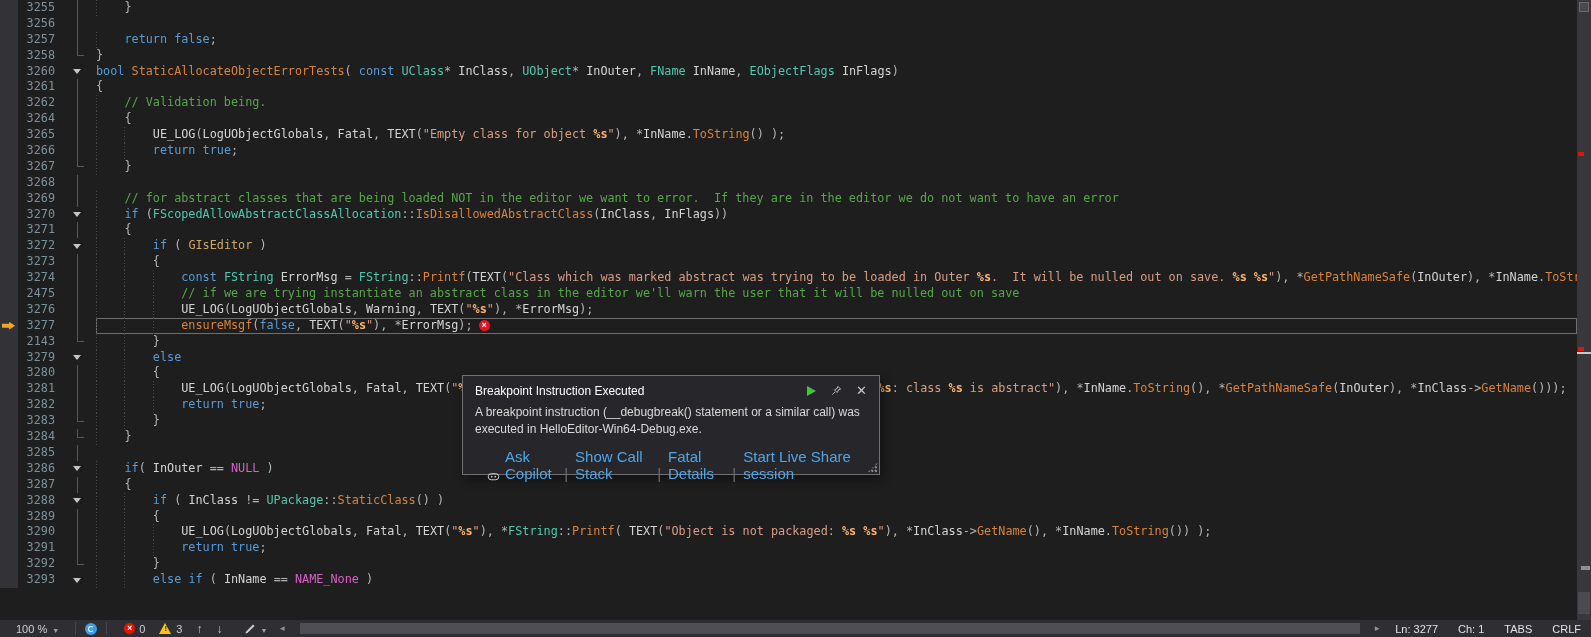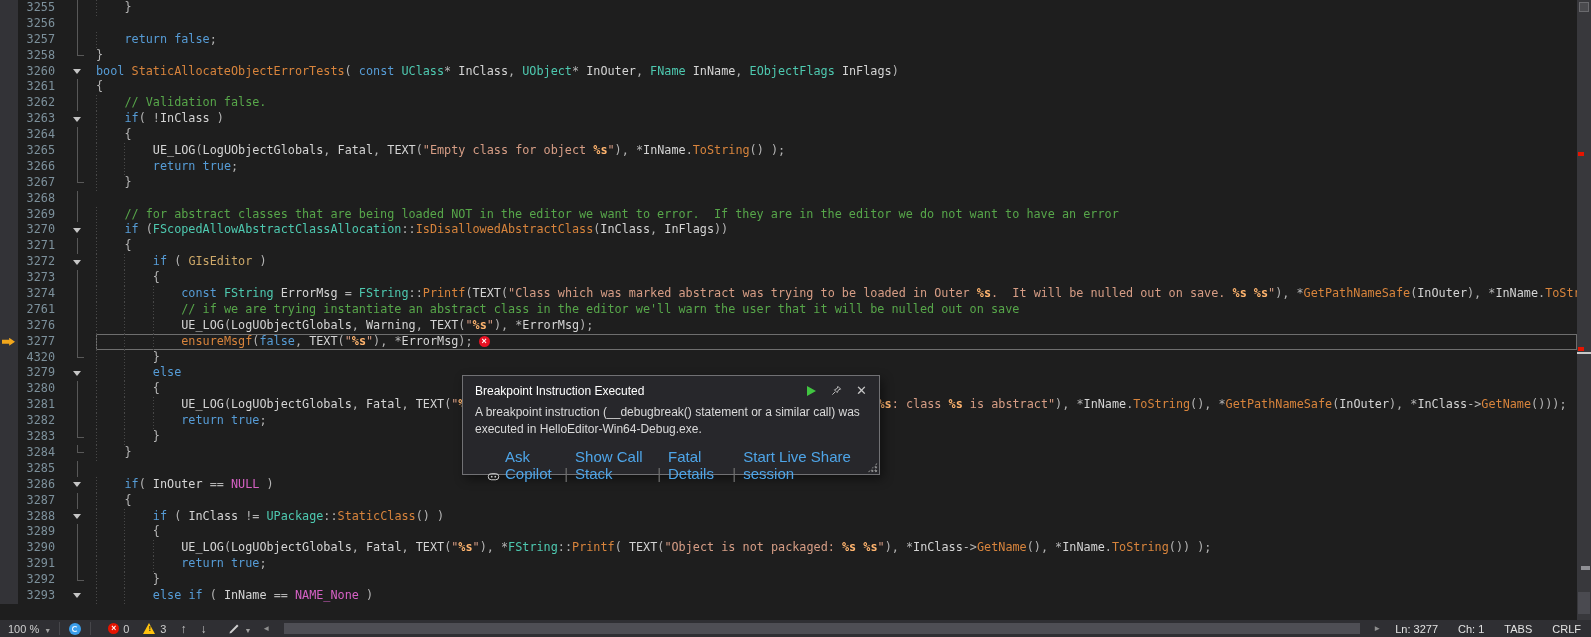--- a/index.html
+++ b/index.html
@@ -45,21 +45,21 @@
   .v-top{position:absolute;top:2px;left:2px;width:10px;height:10px;border:1px solid #6a6a6e;background:#4a4a4e}
   .v-mark{position:absolute}
   .m-red1{left:1px;top:152px;width:6px;height:4px;background:#e51400}
   .m-red2{left:1px;top:347px;width:6px;height:4px;background:#e51400}
   .m-caret{left:0;top:352px;width:14px;height:2px;background:#c8c8c8}
   .m-gray{left:4px;top:566px;width:9px;height:4px;background:#8f8f94}
   .v-thumb{position:absolute;left:1px;bottom:6px;width:12px;height:22px;background:#4a4a50}
 
   
   .statusbar{position:absolute;left:0;right:0;bottom:0;height:17px;background:#2f2f33;display:flex;align-items:center;font:11px "Liberation Sans",sans-serif;color:#cfcfcf}
-  .sb-zoom{padding:0 8px;display:flex;align-items:flex-start;gap:5px;cursor:pointer}
+  .sb-zoom{padding:0 16px;display:flex;align-items:flex-start;gap:5px;cursor:pointer}
   .sb-caret::after{content:"▼";font-size:7px;color:#a0a0a0}
   .sb-sep{width:1px;height:13px;background:#46464a}
   .sb-ind{width:12px;height:12px;border-radius:50%;background:#3b9eea;margin:0 9px;position:relative}
   .sb-ind::after{content:"";position:absolute;inset:3px;border-radius:50%;border:1.5px solid #eaf4ff;border-right-color:transparent}
   .sb-health{display:flex;align-items:center;gap:4px;padding:0 7px;cursor:pointer}
   .sb-health.first{margin-left:10px}
   .err-ico{width:11px;height:11px;border-radius:50%;background:#e51400;color:#fff;display:inline-flex;align-items:center;justify-content:center;font:bold 8.5px/1 "Liberation Sans",sans-serif}
   .err-ico::after{content:"×"}
   .warn-ico{position:relative;width:13px;height:11px}
   .warn-ico::before{content:"";position:absolute;left:0;top:0;width:0;height:0;border-left:6.5px solid transparent;border-right:6.5px solid transparent;border-bottom:11px solid #ffc20e}
@@ -82,37 +82,36 @@
 <div class="screen">
 
   <div class="editor">
     <div>
         <div class="row"><div class="bp"></div><div class="num">3255</div><div class="fold"><span class="g-l"></span></div><div class="code"><span class="t-i">    </span><span class="t-o">}</span></div></div>
         <div class="row"><div class="bp"></div><div class="num">3256</div><div class="fold"><span class="g-l"></span></div><div class="code"></div></div>
         <div class="row"><div class="bp"></div><div class="num">3257</div><div class="fold"><span class="g-l"></span></div><div class="code"><span class="t-i">    </span><span class="t-k">return</span><span class="t-p"> </span><span class="t-k">false</span><span class="t-o">;</span></div></div>
         <div class="row"><div class="bp"></div><div class="num">3258</div><div class="fold"><span class="g-e"></span></div><div class="code"><span class="t-o">}</span></div></div>
         <div class="row"><div class="bp"></div><div class="num">3260</div><div class="fold"><span class="g-v"></span></div><div class="code"><span class="t-k">bool</span><span class="t-p"> </span><span class="t-f">StaticAllocateObjectErrorTests</span><span class="t-o">( </span><span class="t-k">const</span><span class="t-p"> </span><span class="t-t">UClass</span><span class="t-o">* </span><span class="t-p">InClass</span><span class="t-o">, </span><span class="t-t">UObject</span><span class="t-o">* </span><span class="t-p">InOuter</span><span class="t-o">, </span><span class="t-t">FName</span><span class="t-p"> InName</span><span class="t-o">, </span><span class="t-t">EObjectFlags</span><span class="t-p"> InFlags</span><span class="t-o">)</span></div></div>
         <div class="row"><div class="bp"></div><div class="num">3261</div><div class="fold"><span class="g-l"></span></div><div class="code"><span class="t-o">{</span></div></div>
-        <div class="row"><div class="bp"></div><div class="num">3262</div><div class="fold"><span class="g-l"></span></div><div class="code"><span class="t-i">    </span><span class="t-c">// Validation false.</span></div></div>
-        <div class="row"><div class="bp"></div><div class="num">3263</div><div class="fold"><span class="g-v"></span></div><div class="code"><span class="t-i">    </span><span class="t-k">if</span><span class="t-o">( !</span><span class="t-p">InClass</span><span class="t-o"> )</span></div></div>
+        <div class="row"><div class="bp"></div><div class="num">3262</div><div class="fold"><span class="g-l"></span></div><div class="code"><span class="t-i">    </span><span class="t-c">// Validation being.</span></div></div>
         <div class="row"><div class="bp"></div><div class="num">3264</div><div class="fold"><span class="g-l"></span></div><div class="code"><span class="t-i">    </span><span class="t-o">{</span></div></div>
         <div class="row"><div class="bp"></div><div class="num">3265</div><div class="fold"><span class="g-l"></span></div><div class="code"><span class="t-i">    </span><span class="t-i">    </span><span class="t-p">UE_LOG</span><span class="t-o">(</span><span class="t-p">LogUObjectGlobals</span><span class="t-o">, </span><span class="t-p">Fatal</span><span class="t-o">, </span><span class="t-p">TEXT</span><span class="t-o">(</span><span class="t-q">"Empty class for object </span><span class="t-m">%s</span><span class="t-q">"</span><span class="t-o">), *</span><span class="t-p">InName</span><span class="t-o">.</span><span class="t-f">ToString</span><span class="t-o">() );</span></div></div>
         <div class="row"><div class="bp"></div><div class="num">3266</div><div class="fold"><span class="g-l"></span></div><div class="code"><span class="t-i">    </span><span class="t-i">    </span><span class="t-k">return</span><span class="t-p"> </span><span class="t-k">true</span><span class="t-o">;</span></div></div>
         <div class="row"><div class="bp"></div><div class="num">3267</div><div class="fold"><span class="g-e"></span></div><div class="code"><span class="t-i">    </span><span class="t-o">}</span></div></div>
         <div class="row"><div class="bp"></div><div class="num">3268</div><div class="fold"><span class="g-l"></span></div><div class="code"></div></div>
         <div class="row"><div class="bp"></div><div class="num">3269</div><div class="fold"><span class="g-l"></span></div><div class="code"><span class="t-i">    </span><span class="t-c">// for abstract classes that are being loaded NOT in the editor we want to error.  If they are in the editor we do not want to have an error</span></div></div>
         <div class="row"><div class="bp"></div><div class="num">3270</div><div class="fold"><span class="g-v"></span></div><div class="code"><span class="t-i">    </span><span class="t-k">if</span><span class="t-o"> (</span><span class="t-t">FScopedAllowAbstractClassAllocation</span><span class="t-o">::</span><span class="t-f">IsDisallowedAbstractClass</span><span class="t-o">(</span><span class="t-p">InClass</span><span class="t-o">, </span><span class="t-p">InFlags</span><span class="t-o">))</span></div></div>
         <div class="row"><div class="bp"></div><div class="num">3271</div><div class="fold"><span class="g-l"></span></div><div class="code"><span class="t-i">    </span><span class="t-o">{</span></div></div>
         <div class="row"><div class="bp"></div><div class="num">3272</div><div class="fold"><span class="g-v"></span></div><div class="code"><span class="t-i">    </span><span class="t-i">    </span><span class="t-k">if</span><span class="t-o"> ( </span><span class="t-g">GIsEditor</span><span class="t-o"> )</span></div></div>
         <div class="row"><div class="bp"></div><div class="num">3273</div><div class="fold"><span class="g-l"></span></div><div class="code"><span class="t-i">    </span><span class="t-i">    </span><span class="t-o">{</span></div></div>
         <div class="row"><div class="bp"></div><div class="num">3274</div><div class="fold"><span class="g-l"></span></div><div class="code"><span class="t-i">    </span><span class="t-i">    </span><span class="t-i">    </span><span class="t-k">const</span><span class="t-p"> </span><span class="t-t">FString</span><span class="t-p"> ErrorMsg </span><span class="t-o">= </span><span class="t-t">FString</span><span class="t-o">::</span><span class="t-f">Printf</span><span class="t-o">(</span><span class="t-p">TEXT</span><span class="t-o">(</span><span class="t-q">"Class which was marked abstract was trying to be loaded in Outer </span><span class="t-m">%s</span><span class="t-q">.  It will be nulled out on save. </span><span class="t-m">%s</span><span class="t-q"> </span><span class="t-m">%s</span><span class="t-q">"</span><span class="t-o">), *</span><span class="t-f">GetPathNameSafe</span><span class="t-o">(</span><span class="t-p">InOuter</span><span class="t-o">), *</span><span class="t-p">InName</span><span class="t-o">.</span><span class="t-f">ToString</span></div></div>
-        <div class="row"><div class="bp"></div><div class="num">2761</div><div class="fold"><span class="g-l"></span></div><div class="code"><span class="t-i">    </span><span class="t-i">    </span><span class="t-i">    </span><span class="t-c">// if we are trying instantiate an abstract class in the editor we'll warn the user that it will be nulled out on save</span></div></div>
+        <div class="row"><div class="bp"></div><div class="num">2475</div><div class="fold"><span class="g-l"></span></div><div class="code"><span class="t-i">    </span><span class="t-i">    </span><span class="t-i">    </span><span class="t-c">// if we are trying instantiate an abstract class in the editor we'll warn the user that it will be nulled out on save</span></div></div>
         <div class="row"><div class="bp"></div><div class="num">3276</div><div class="fold"><span class="g-l"></span></div><div class="code"><span class="t-i">    </span><span class="t-i">    </span><span class="t-i">    </span><span class="t-p">UE_LOG</span><span class="t-o">(</span><span class="t-p">LogUObjectGlobals</span><span class="t-o">, </span><span class="t-p">Warning</span><span class="t-o">, </span><span class="t-p">TEXT</span><span class="t-o">(</span><span class="t-q">"</span><span class="t-m">%s</span><span class="t-q">"</span><span class="t-o">), *</span><span class="t-p">ErrorMsg</span><span class="t-o">);</span></div></div>
         <div class="row"><div class="bp"><span class="exec-arrow"></span></div><div class="num">3277</div><div class="fold"><span class="g-l"></span></div><div class="code cur"><span class="t-i">    </span><span class="t-i">    </span><span class="t-i">    </span><span class="t-f">ensureMsgf</span><span class="t-o">(</span><span class="t-k">false</span><span class="t-o">, </span><span class="t-p">TEXT</span><span class="t-o">(</span><span class="t-q">"</span><span class="t-m">%s</span><span class="t-q">"</span><span class="t-o">), *</span><span class="t-p">ErrorMsg</span><span class="t-o">);</span><span class="err-glyph"></span></div></div>
-        <div class="row"><div class="bp"></div><div class="num">4320</div><div class="fold"><span class="g-e"></span></div><div class="code"><span class="t-i">    </span><span class="t-i">    </span><span class="t-o">}</span></div></div>
+        <div class="row"><div class="bp"></div><div class="num">2143</div><div class="fold"><span class="g-e"></span></div><div class="code"><span class="t-i">    </span><span class="t-i">    </span><span class="t-o">}</span></div></div>
         <div class="row"><div class="bp"></div><div class="num">3279</div><div class="fold"><span class="g-v"></span></div><div class="code"><span class="t-i">    </span><span class="t-i">    </span><span class="t-k">else</span></div></div>
         <div class="row"><div class="bp"></div><div class="num">3280</div><div class="fold"><span class="g-l"></span></div><div class="code"><span class="t-i">    </span><span class="t-i">    </span><span class="t-o">{</span></div></div>
         <div class="row"><div class="bp"></div><div class="num">3281</div><div class="fold"><span class="g-l"></span></div><div class="code"><span class="t-i">    </span><span class="t-i">    </span><span class="t-i">    </span><span class="t-p">UE_LOG</span><span class="t-o">(</span><span class="t-p">LogUObjectGlobals</span><span class="t-o">, </span><span class="t-p">Fatal</span><span class="t-o">, </span><span class="t-p">TEXT</span><span class="t-o">(</span><span class="t-q">"</span><span class="t-m">%s</span><span class="t-q">"</span><span class="t-o">), *</span><span class="t-t">FString</span><span class="t-o">::</span><span class="t-f">Printf</span><span class="t-o">(</span><span class="t-p">TEXT</span><span class="t-o">(</span><span class="t-q">"Can't create new object </span><span class="t-m">%s</span><span class="t-q"> in </span><span class="t-m">%s</span><span class="t-q">: class </span><span class="t-m">%s</span><span class="t-q"> is abstract"</span><span class="t-o">), *</span><span class="t-p">InName</span><span class="t-o">.</span><span class="t-f">ToString</span><span class="t-o">(), *</span><span class="t-f">GetPathNameSafe</span><span class="t-o">(</span><span class="t-p">InOuter</span><span class="t-o">), *</span><span class="t-p">InClass</span><span class="t-o">-&gt;</span><span class="t-f">GetName</span><span class="t-o">()));</span></div></div>
         <div class="row"><div class="bp"></div><div class="num">3282</div><div class="fold"><span class="g-l"></span></div><div class="code"><span class="t-i">    </span><span class="t-i">    </span><span class="t-i">    </span><span class="t-k">return</span><span class="t-p"> </span><span class="t-k">true</span><span class="t-o">;</span></div></div>
         <div class="row"><div class="bp"></div><div class="num">3283</div><div class="fold"><span class="g-e"></span></div><div class="code"><span class="t-i">    </span><span class="t-i">    </span><span class="t-o">}</span></div></div>
         <div class="row"><div class="bp"></div><div class="num">3284</div><div class="fold"><span class="g-e"></span></div><div class="code"><span class="t-i">    </span><span class="t-o">}</span></div></div>
         <div class="row"><div class="bp"></div><div class="num">3285</div><div class="fold"><span class="g-l"></span></div><div class="code"></div></div>
         <div class="row"><div class="bp"></div><div class="num">3286</div><div class="fold"><span class="g-v"></span></div><div class="code"><span class="t-i">    </span><span class="t-k">if</span><span class="t-o">( </span><span class="t-p">InOuter</span><span class="t-o"> == </span><span class="t-x">NULL</span><span class="t-o"> )</span></div></div>
         <div class="row"><div class="bp"></div><div class="num">3287</div><div class="fold"><span class="g-l"></span></div><div class="code"><span class="t-i">    </span><span class="t-o">{</span></div></div>
         <div class="row"><div class="bp"></div><div class="num">3288</div><div class="fold"><span class="g-v"></span></div><div class="code"><span class="t-i">    </span><span class="t-i">    </span><span class="t-k">if</span><span class="t-o"> ( </span><span class="t-p">InClass</span><span class="t-o"> != </span><span class="t-t">UPackage</span><span class="t-o">::</span><span class="t-f">StaticClass</span><span class="t-o">() )</span></div></div>

